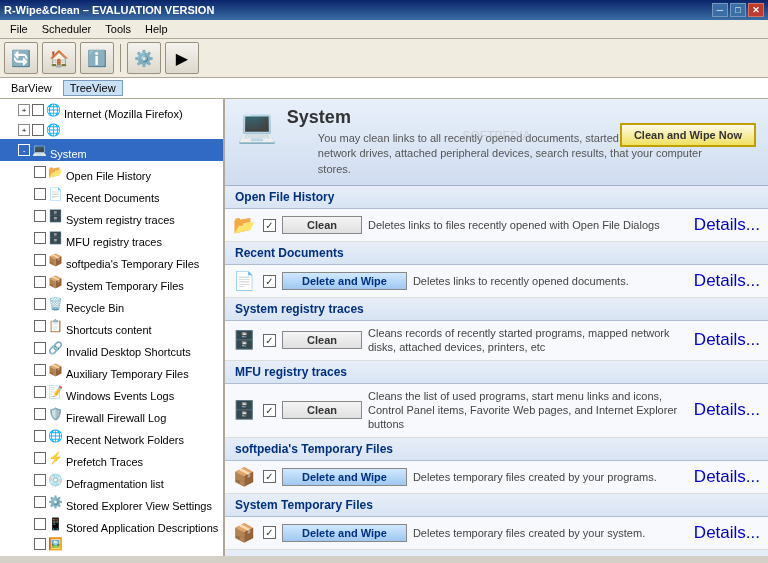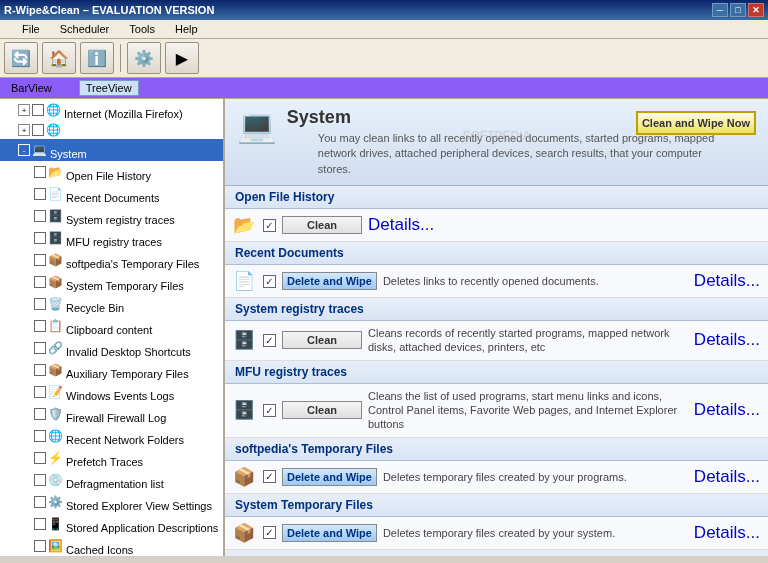--- a/index.html
+++ b/index.html
@@ -28,23 +28,23 @@
     .title-bar-btn.min { background: #3a6ea5; color: white; }
     .title-bar-btn.max { background: #3a6ea5; color: white; }
     .title-bar-btn.close { background: #c0392b; color: white; }
 
     
     .menu-bar {
       background: #f0ece0;
       border-bottom: 1px solid #b0a898;
       display: flex;
       align-items: center;
-      padding: 1px 16px;
-      font-size: 11px;
-      gap: 8px;
+      padding: 1px 4px;
+      font-size: 11px;
+      gap: 2px;
     }
     .menu-item {
       padding: 2px 6px;
       cursor: pointer;
     }
 
     
     .toolbar {
       background: #f0ece0;
       border-bottom: 1px solid #b0a898;
@@ -61,27 +61,27 @@
       display: flex;
       align-items: center;
       justify-content: center;
       cursor: pointer;
       font-size: 16px;
     }
     .toolbar-separator { width: 1px; height: 28px; background: #9a9080; margin: 0 2px; }
 
     
     .view-toggle {
-      background: #8b5cf6;
+      background: #ffffff;
       border-bottom: 1px solid #b0a898;
       display: flex;
       align-items: center;
       padding: 2px 4px;
       font-size: 11px;
-      gap: 20px;
+      gap: 4px;
     }
     .view-toggle-btn {
       padding: 1px 6px;
       cursor: pointer;
       border: 1px solid transparent;
       background: none;
       font-size: 11px;
     }
     .view-toggle-btn.active { background: #c9e0f5; border: 1px solid #7a9ac0; }
 
@@ -140,24 +140,24 @@
       align-items: flex-start;
       gap: 10px;
       position: relative;
     }
     .system-icon { font-size: 32px; color: #336699; }
     .system-title { font-size: 18px; font-weight: bold; color: #333; }
     .system-desc { font-size: 11px; color: #555; margin-top: 3px; max-width: 400px; line-height: 1.4; margin-left: 31px; }
     .clean-wipe-btn {
       position: absolute;
       right: 12px;
-      top: 12px;
+      top: 24px;
       background: linear-gradient(to bottom, #fffbe8, #f0e060);
       border: 2px solid #c0a000;
-      padding: 4px 4px;
+      padding: 4px 12px;
       font-size: 11px;
       font-weight: bold;
       cursor: pointer;
       color: #333;
     }
 
     
     .watermark {
       position: absolute;
       top: 30px;
@@ -189,21 +189,21 @@
       padding: 5px 8px;
       gap: 6px;
       background: white;
     }
     .section-row:nth-child(even) { background: #f8f9fc; }
     .row-icon { font-size: 18px; width: 24px; flex-shrink: 0; }
     .row-checkbox { width: 13px; height: 13px; border: 1px solid #666; background: white; flex-shrink: 0; display: flex; align-items: center; justify-content: center; }
     .row-checkbox::after { content: '✓'; font-size: 10px; color: #333; }
     .action-btn {
       min-width: 80px;
-      padding: 2px 4px;
+      padding: 2px 19px;
       font-size: 11px;
       font-weight: bold;
       cursor: pointer;
       border: 1px solid #888;
       text-align: center;
     }
     .btn-clean {
       background: linear-gradient(to bottom, #f5f5f5, #e0e0e0);
       color: #333;
     }
@@ -306,21 +306,21 @@
       <span class="label">System Temporary Files</span>
     </div>
     <div class="tree-item tree-indent-2">
       <span class="checkbox"></span>
       <span class="icon">🗑️</span>
       <span class="label">Recycle Bin</span>
     </div>
     <div class="tree-item tree-indent-2">
       <span class="checkbox"></span>
       <span class="icon">📋</span>
-      <span class="label">Clipboard content</span>
+      <span class="label">Shortcuts content</span>
     </div>
     <div class="tree-item tree-indent-2">
       <span class="checkbox"></span>
       <span class="icon">🔗</span>
       <span class="label">Invalid Desktop Shortcuts</span>
     </div>
     <div class="tree-item tree-indent-2">
       <span class="checkbox"></span>
       <span class="icon">📦</span>
       <span class="label">Auxiliary Temporary Files</span>
@@ -356,21 +356,20 @@
       <span class="label">Stored Explorer View Settings</span>
     </div>
     <div class="tree-item tree-indent-2">
       <span class="checkbox"></span>
       <span class="icon">📱</span>
       <span class="label">Stored Application Descriptions</span>
     </div>
     <div class="tree-item tree-indent-2">
       <span class="checkbox"></span>
       <span class="icon">🖼️</span>
-      <span class="label">Cached Icons</span>
     </div>
     <div class="tree-item tree-indent-2">
       <span class="checkbox"></span>
       <span class="icon">🔤</span>
       <span class="label">Cached Fonts</span>
     </div>
     <div class="tree-item tree-indent-2">
       <span class="checkbox"></span>
       <span class="icon">🔤</span>
     </div>
@@ -403,20 +402,21 @@
       <button class="clean-wipe-btn">Clean and Wipe Now</button>
       <div class="watermark">SOFTPEDIA</div>
     </div>
 
     <div class="content-section">
       <div class="section-header">Open File History</div>
       <div class="section-row">
         <span class="row-icon">📂</span>
         <span class="row-checkbox"></span>
         <button class="action-btn btn-clean">Clean</button>
+        <span class="row-desc">Deletes links to files recently opened with Open File Dialogs</span>
         <span class="row-details">Details...</span>
       </div>
     </div>
 
     <div class="content-section">
       <div class="section-header">Recent Documents</div>
       <div class="section-row">
         <span class="row-icon">📄</span>
         <span class="row-checkbox"></span>
         <button class="action-btn btn-delete-wipe">Delete and Wipe</button>

